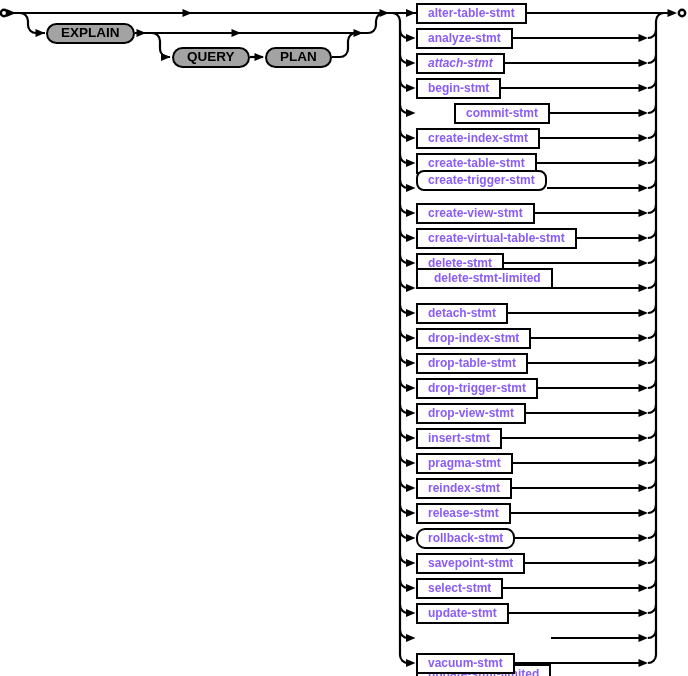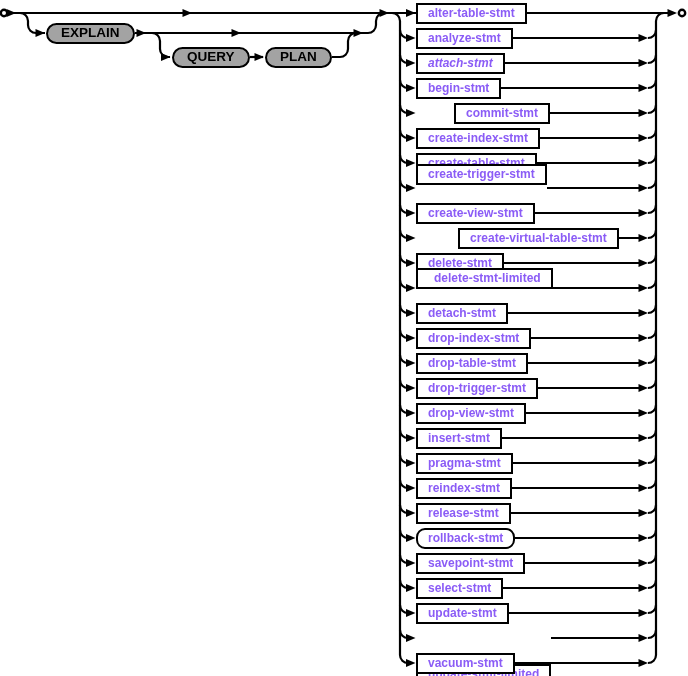--- a/index.html
+++ b/index.html
@@ -190,23 +190,23 @@
   <div class="kw-box kw-query" id="kw-query">QUERY</div>
   <div class="kw-box kw-plan" id="kw-plan">PLAN</div>
   <div id="stmt-layer">
       <div class="nt-box" style="left: 416px; top: 2.5px;">alter-table-stmt</div>
       <div class="nt-box" style="left: 416px; top: 27.5px;">analyze-stmt</div>
       <div class="nt-box" style="left: 416px; top: 52.5px; font-style: italic;">attach-stmt</div>
       <div class="nt-box" style="left: 416px; top: 77.5px;">begin-stmt</div>
       <div class="nt-box" style="left: 416px; top: 102.5px; margin-left: 38px;">commit-stmt</div>
       <div class="nt-box" style="left: 416px; top: 127.5px;">create-index-stmt</div>
       <div class="nt-box" style="left: 416px; top: 152.5px;">create-table-stmt</div>
-      <div class="nt-box" style="left: 416px; top: 164px;">create-trigger-stmt</div>
+      <div class="nt-box" style="left: 416px; top: 170px; border-radius: 8px;">create-trigger-stmt</div>
       <div class="nt-box" style="left: 416px; top: 202.5px;">create-view-stmt</div>
-      <div class="nt-box" style="left: 416px; top: 227.5px; margin-left: 42px;">create-virtual-table-stmt</div>
+      <div class="nt-box" style="left: 416px; top: 227.5px;">create-virtual-table-stmt</div>
       <div class="nt-box" style="left: 416px; top: 252.5px;">delete-stmt</div>
       <div class="nt-box" style="left: 416px; top: 268px; padding-left: 16px;">delete-stmt-limited</div>
       <div class="nt-box" style="left: 416px; top: 302.5px;">detach-stmt</div>
       <div class="nt-box" style="left: 416px; top: 327.5px;">drop-index-stmt</div>
       <div class="nt-box" style="left: 416px; top: 352.5px;">drop-table-stmt</div>
       <div class="nt-box" style="left: 416px; top: 377.5px;">drop-trigger-stmt</div>
       <div class="nt-box" style="left: 416px; top: 402.5px;">drop-view-stmt</div>
       <div class="nt-box" style="left: 416px; top: 427.5px;">insert-stmt</div>
       <div class="nt-box" style="left: 416px; top: 452.5px;">pragma-stmt</div>
       <div class="nt-box" style="left: 416px; top: 477.5px;">reindex-stmt</div>

